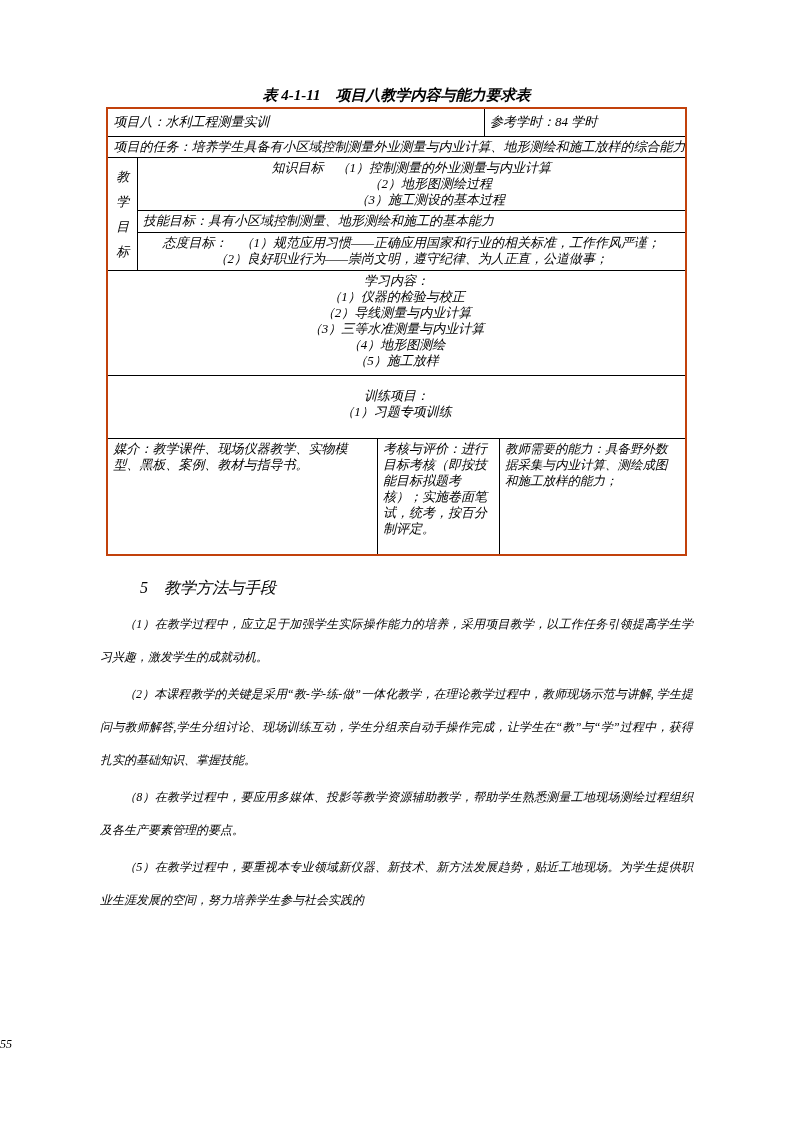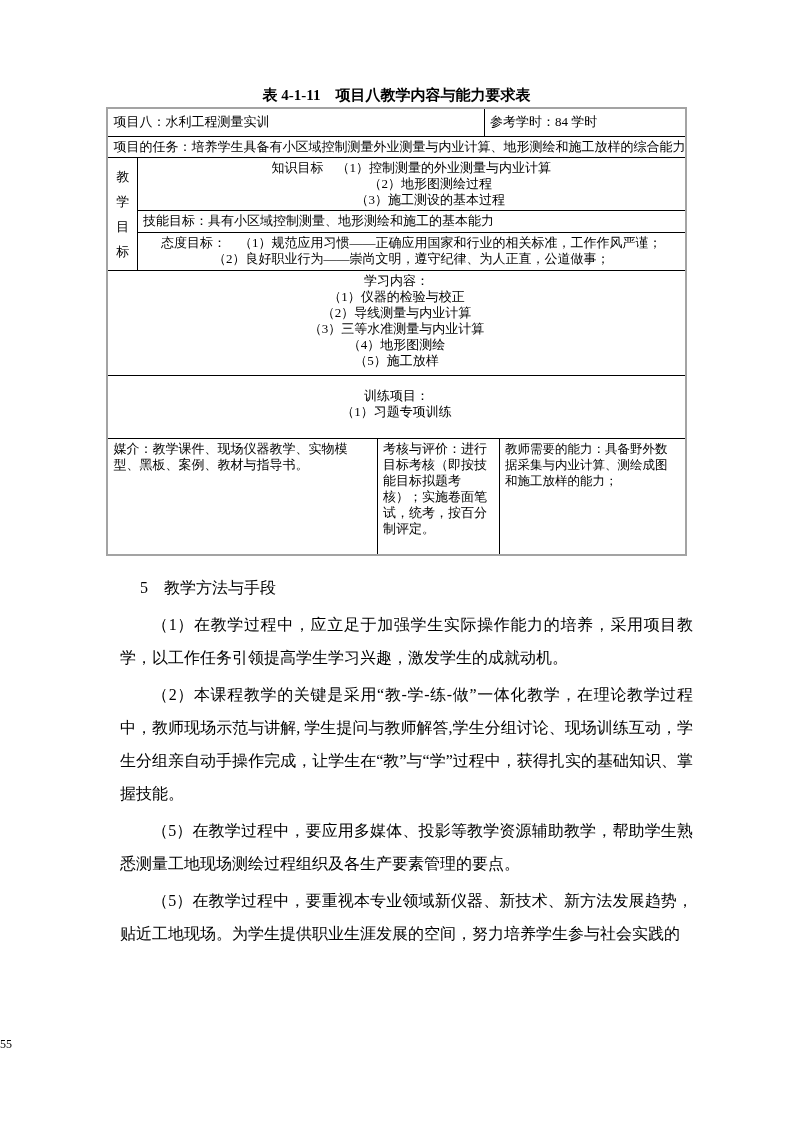--- a/index.html
+++ b/index.html
@@ -1,15 +1,15 @@
 <!DOCTYPE html>
 <html><head>
 <meta charset="utf-8">
 <style>
-  * { margin: 0; padding: 0; box-sizing: border-box; }
+  * { margin: 0; padding: 0; box-sizing: border-box; font-style: italic; }
   html, body { background: #ffffff; }
   .page {
     width: 793px;
     height: 1122px;
     background: #ffffff;
     color: #000000;
     position: relative;
     font-family: "Liberation Serif", "DejaVu Serif", serif;
     overflow: hidden;
   }
@@ -18,21 +18,21 @@
     text-align: center;
     font-weight: bold;
     font-size: 15px;
     line-height: 18px;
     margin-bottom: 3px;
   }
   table.req-table {
     margin: 0 auto;
     width: 578px;
     border-collapse: collapse;
-    border: 2px solid #a3a3a3;
+    border: 2px solid #c2410c;
     table-layout: fixed;
   }
   table.req-table td {
     border: 1px solid #000;
     font-size: 13px;
     line-height: 16px;
     padding: 2px 5px;
     vertical-align: top;
     overflow: hidden;
   }
@@ -49,26 +49,25 @@
     font-size: 13px;
   }
   .body-text { margin: 0 100px; }
   .section-heading {
     font-size: 16px;
     line-height: 33px;
     margin-top: 15px;
     text-indent: 40px;
   }
   p.para {
-    font-size: 16px;
+    font-size: 12px;
     line-height: 33px;
     text-align: justify;
     text-indent: 2em;
     margin-top: 4px;
-    margin-left: 20px;
   }
   .page-number {
     position: absolute;
     left: 0; right: 0;
     bottom: 70px;
     text-align: left;
     font-size: 12px;
   }
 </style>
 </head>
@@ -134,19 +133,19 @@
         <td colspan="2">考核与评价：进行目标考核（即按技能目标拟题考核）；实施卷面笔试，统考，按百分制评定。</td>
         <td style="font-size:12.5px;">教师需要的能力：具备野外数据采集与内业计算、测绘成图和施工放样的能力；</td>
       </tr>
     </tbody>
   </table>
 
   <div class="body-text">
     <div class="section-heading">5　教学方法与手段</div>
     <p class="para">（1）在教学过程中，应立足于加强学生实际操作能力的培养，采用项目教学，以工作任务引领提高学生学习兴趣，激发学生的成就动机。</p>
     <p class="para">（2）本课程教学的关键是采用“教-学-练-做”一体化教学，在理论教学过程中，教师现场示范与讲解, 学生提问与教师解答,学生分组讨论、现场训练互动，学生分组亲自动手操作完成，让学生在“教”与“学”过程中，获得扎实的基础知识、掌握技能。</p>
-    <p class="para">（5）在教学过程中，要应用多媒体、投影等教学资源辅助教学，帮助学生熟悉测量工地现场测绘过程组织及各生产要素管理的要点。</p>
+    <p class="para">（8）在教学过程中，要应用多媒体、投影等教学资源辅助教学，帮助学生熟悉测量工地现场测绘过程组织及各生产要素管理的要点。</p>
     <p class="para">（5）在教学过程中，要重视本专业领域新仪器、新技术、新方法发展趋势，贴近工地现场。为学生提供职业生涯发展的空间，努力培养学生参与社会实践的</p>
   </div>
 
   <div class="page-number">55</div>
 
 </div>
 
 </body></html>

